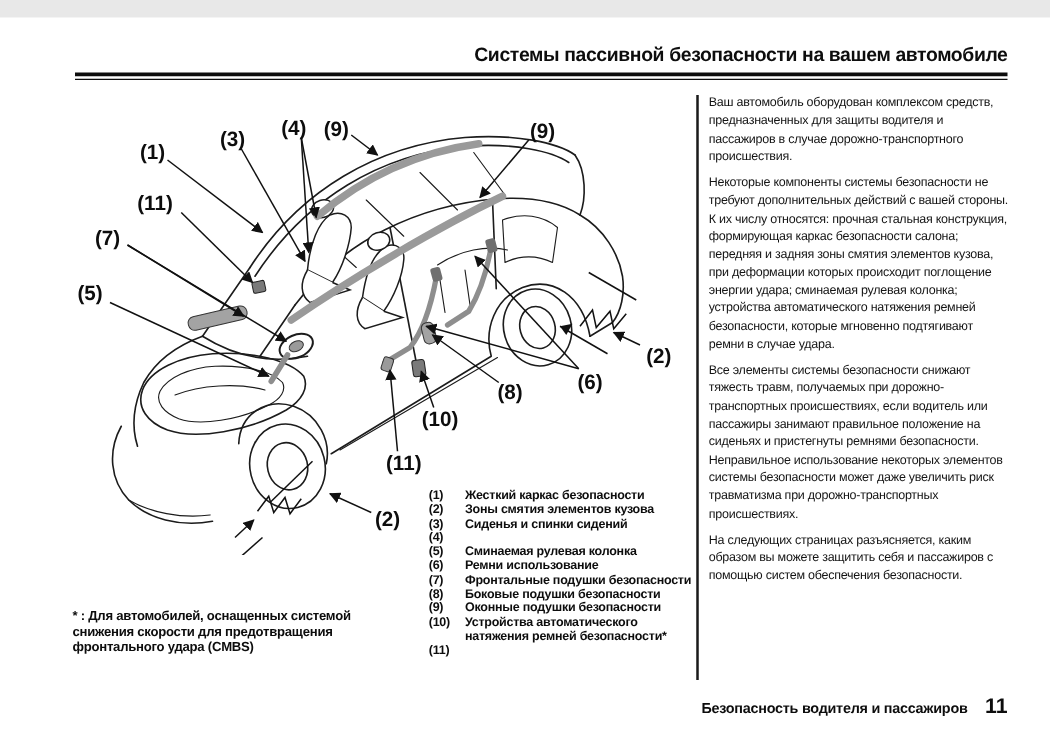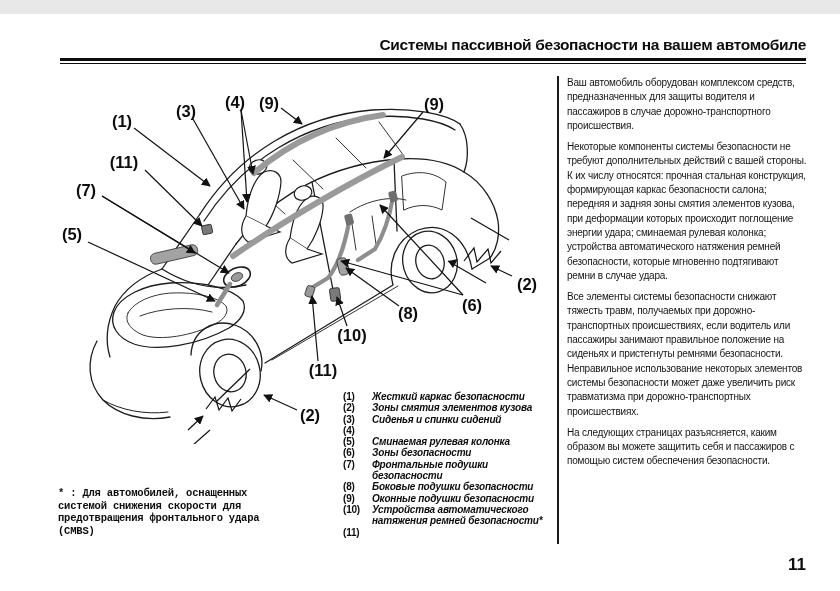--- a/index.html
+++ b/index.html
@@ -14,23 +14,23 @@
     text-align:right;font-size:15.5px;font-weight:bold;letter-spacing:-0.3px;color:#0d0d0d;
   }
   .hdr-rule-thick{position:absolute;left:60px;right:34px;top:44px;height:3px;background:#0d0d0d;}
   .hdr-rule-thin{position:absolute;left:60px;right:34px;top:49px;height:1px;background:#0d0d0d;}
   
   .diagram{position:absolute;left:50px;top:50px;width:515px;height:380px;}
   
   .legend{position:absolute;left:343px;top:377px;width:214px;font-size:10px;font-weight:bold;line-height:11.3px;letter-spacing:-0.2px;color:#0d0d0d;}
   .legend-row{display:flex;}
   .legend-num{width:29px;flex:0 0 29px;}
-  .legend-txt{flex:1;font-style:italic;}
-  
-  .footnote{position:absolute;left:58px;top:473px;width:238px;font-size:10.5px;font-weight:bold;line-height:12.6px;letter-spacing:-0.2px;color:#0d0d0d;font-family:Liberation Mono, monospace;}
+  .legend-txt{flex:1;}
+  
+  .footnote{position:absolute;left:58px;top:473px;width:238px;font-size:10.5px;font-weight:bold;line-height:12.6px;letter-spacing:-0.2px;color:#0d0d0d;}
   
   .divider{position:absolute;left:557px;top:62px;width:2px;height:468px;background:#1a1a1a;}
   .article{position:absolute;left:567px;top:62px;width:241px;font-size:10px;line-height:14.3px;letter-spacing:-0.2px;color:#141414;}
   .article p{margin:0 0 7px 0;}
   
   .footer{position:absolute;right:34px;top:541px;display:flex;align-items:baseline;color:#0d0d0d;}
   .footer-label{font-size:11.5px;font-weight:bold;letter-spacing:-0.2px;}
   .footer-page{font-size:17px;font-weight:bold;margin-left:14px;}
 </style>
 </head>
@@ -178,21 +178,21 @@
       </div>
     <div class="legend-row">
         <span class="legend-num">(4)</span>
       </div>
     <div class="legend-row">
         <span class="legend-num">(5)</span>
         <span class="legend-txt">Сминаемая рулевая колонка</span>
       </div>
     <div class="legend-row">
         <span class="legend-num">(6)</span>
-        <span class="legend-txt">Зоны безопасности</span>
+        <span class="legend-txt">Ремни использование</span>
       </div>
     <div class="legend-row">
         <span class="legend-num">(7)</span>
         <span class="legend-txt">Фронтальные подушки безопасности</span>
       </div>
     <div class="legend-row">
         <span class="legend-num">(8)</span>
         <span class="legend-txt">Боковые подушки безопасности</span>
       </div>
     <div class="legend-row">
@@ -212,16 +212,17 @@
 
   <div class="divider"></div>
   <div class="article">
     <p>Ваш автомобиль оборудован комплексом средств, предназначенных для защиты водителя и пассажиров в случае дорожно-транспортного происшествия.</p>
     <p>Некоторые компоненты системы безопасности не требуют дополнительных действий с вашей стороны. К их числу относятся: прочная стальная конструкция, формирующая каркас безопасности салона; передняя и задняя зоны смятия элементов кузова, при деформации которых происходит поглощение энергии удара; сминаемая рулевая колонка; устройства автоматического натяжения ремней безопасности, которые мгновенно подтягивают ремни в случае удара.</p>
     <p>Все элементы системы безопасности снижают тяжесть травм, получаемых при дорожно-транспортных происшествиях, если водитель или пассажиры занимают правильное положение на сиденьях и пристегнуты ремнями безопасности. Неправильное использование некоторых элементов системы безопасности может даже увеличить риск травматизма при дорожно-транспортных происшествиях.</p>
     <p>На следующих страницах разъясняется, каким образом вы можете защитить себя и пассажиров с помощью систем обеспечения безопасности.</p>
   </div>
 
   <div class="footer">
+    <span class="footer-label">Безопасность водителя и пассажиров</span>
     <span class="footer-page">11</span>
   </div>
 
 </div>
 
 </body></html>

